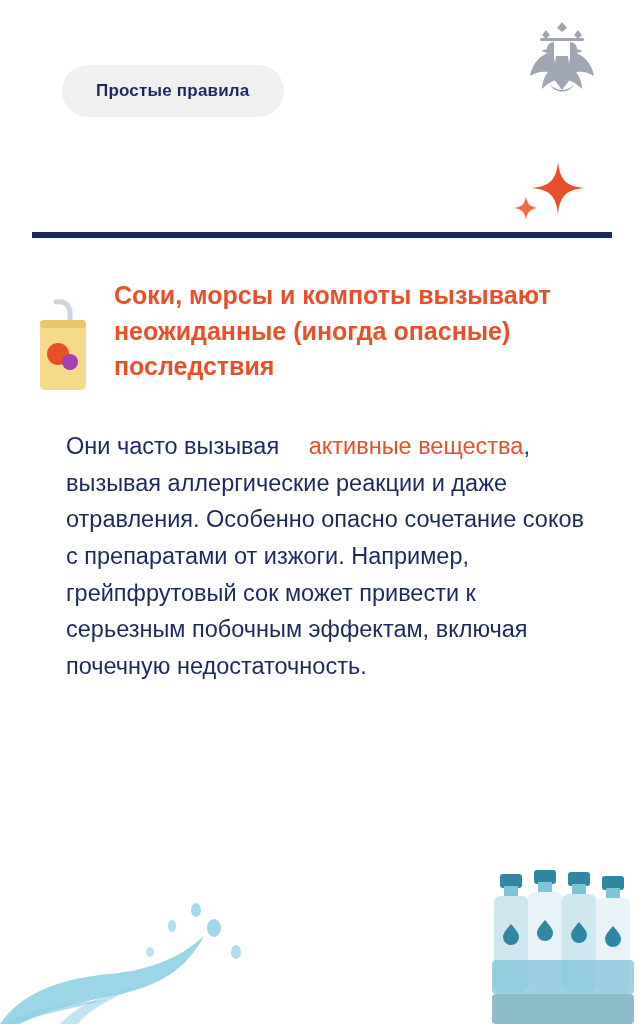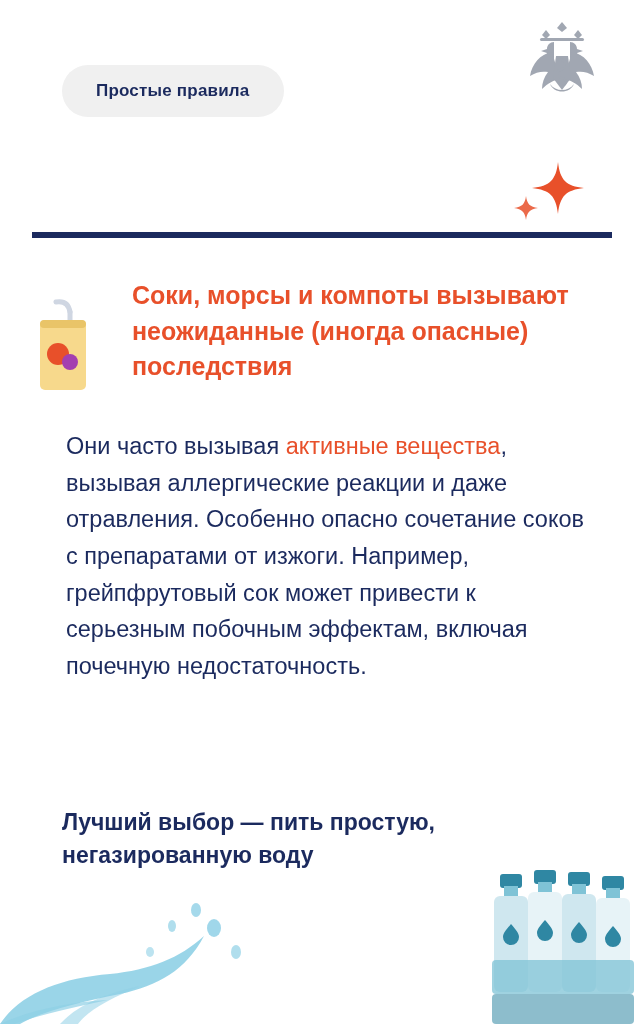--- a/index.html
+++ b/index.html
@@ -64,41 +64,41 @@
     position: absolute;
     left: 26px;
     top: 296px;
     width: 74px;
     height: 104px;
   }
 
   
   .headline {
     position: absolute;
-    left: 132px;
+    left: 114px;
     top: 278px;
     width: 490px;
     color: #e8502a;
     font-size: 25px;
     font-weight: bold;
     line-height: 1.42;
   }
 
   
   .body-text {
     position: absolute;
     left: 66px;
     top: 428px;
     width: 520px;
     color: #1b2a5e;
     font-size: 23.5px;
     line-height: 1.56;
     font-weight: 400;
   }
-  .body-text .hl { color: #e8502a; }
+  .body-text .hl { color: #e8502a; margin-left: 23px; }
 
   
   .closing {
     position: absolute;
     left: 62px;
     top: 806px;
     width: 500px;
     color: #1b2a5e;
     font-size: 23px;
     font-weight: bold;
@@ -179,21 +179,20 @@
 
       <circle cx="32" cy="58" r="11" fill="#e8502a"></circle>
       <circle cx="44" cy="66" r="8" fill="#a43fb0"></circle>
     </svg>
   </div>
 
   <div class="headline">Соки, морсы и компоты вызывают неожиданные (иногда опасные) последствия</div>
 
   <div class="body-text"><span>Они часто вызывая </span><span class="hl">активные вещества</span><span>, вызывая аллергические реакции и даже отравления. Особенно опасно сочетание соков с препаратами от изжоги. Например, грейпфрутовый сок может привести к серьезным побочным эффектам, включая почечную недостаточность.</span></div>
 
-  <div class="closing">Лучший выбор — пить простую, негазированную воду</div>
 
   <div class="bottles">
     <svg viewBox="0 0 160 160" width="160" height="160" aria-hidden="true">
       <g>
 
         <rect x="18" y="10" width="22" height="14" rx="3" fill="#2f87a3"></rect>
         <rect x="52" y="6" width="22" height="14" rx="3" fill="#2f87a3"></rect>
         <rect x="86" y="8" width="22" height="14" rx="3" fill="#2f87a3"></rect>
         <rect x="120" y="12" width="22" height="14" rx="3" fill="#2f87a3"></rect>
 

